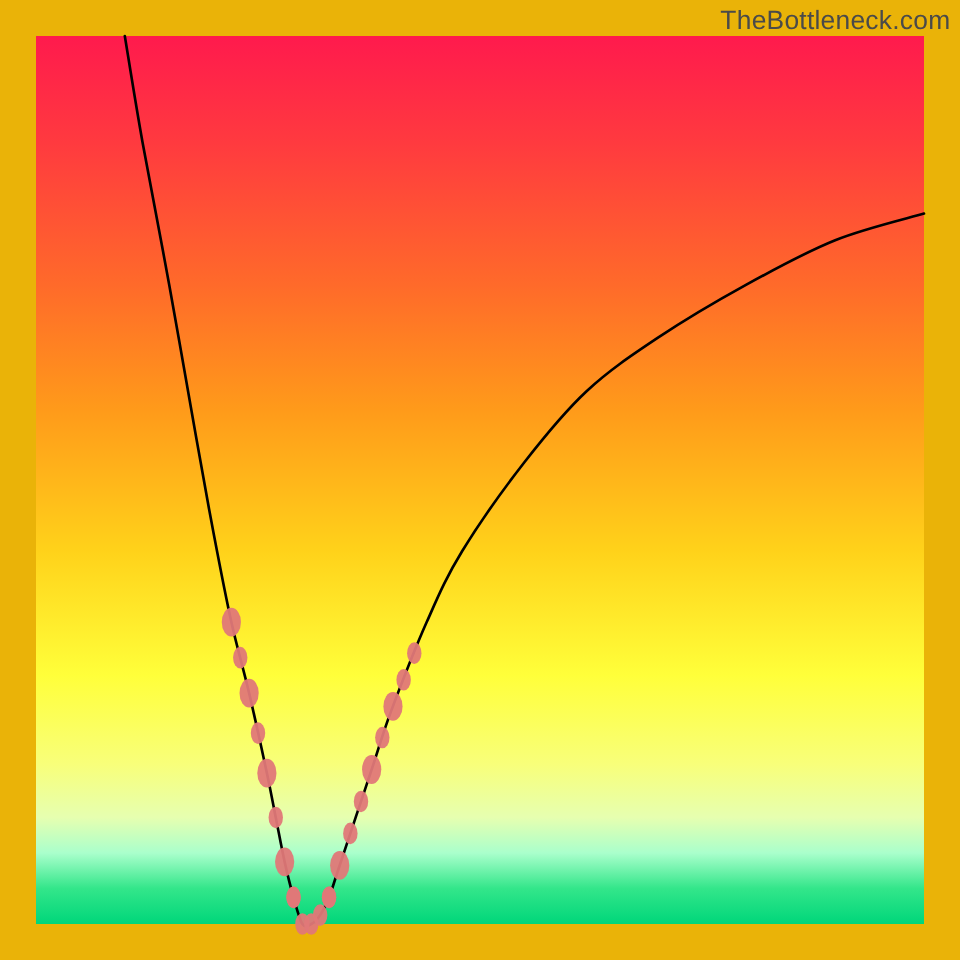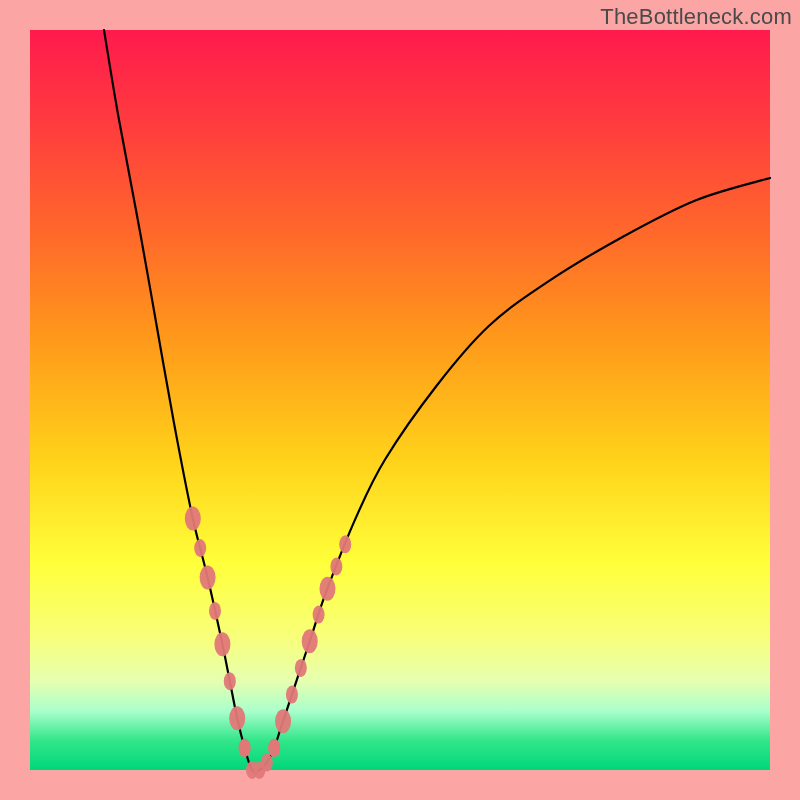--- a/index.html
+++ b/index.html
@@ -10,21 +10,21 @@
     background: #000;
     font-family: Arial, Helvetica, sans-serif;
     overflow: hidden;
   }
   .frame {
     position: absolute;
     left: 0;
     top: 0;
     width: 800px;
     height: 800px;
-    background: #fca5a5;
+    background: #eab308;
   }
   .plot {
     position: absolute;
     left: 30px;
     top: 30px;
     width: 740px;
     height: 740px;
     
     background: linear-gradient(to bottom,
       #ff1a4d 0%,

